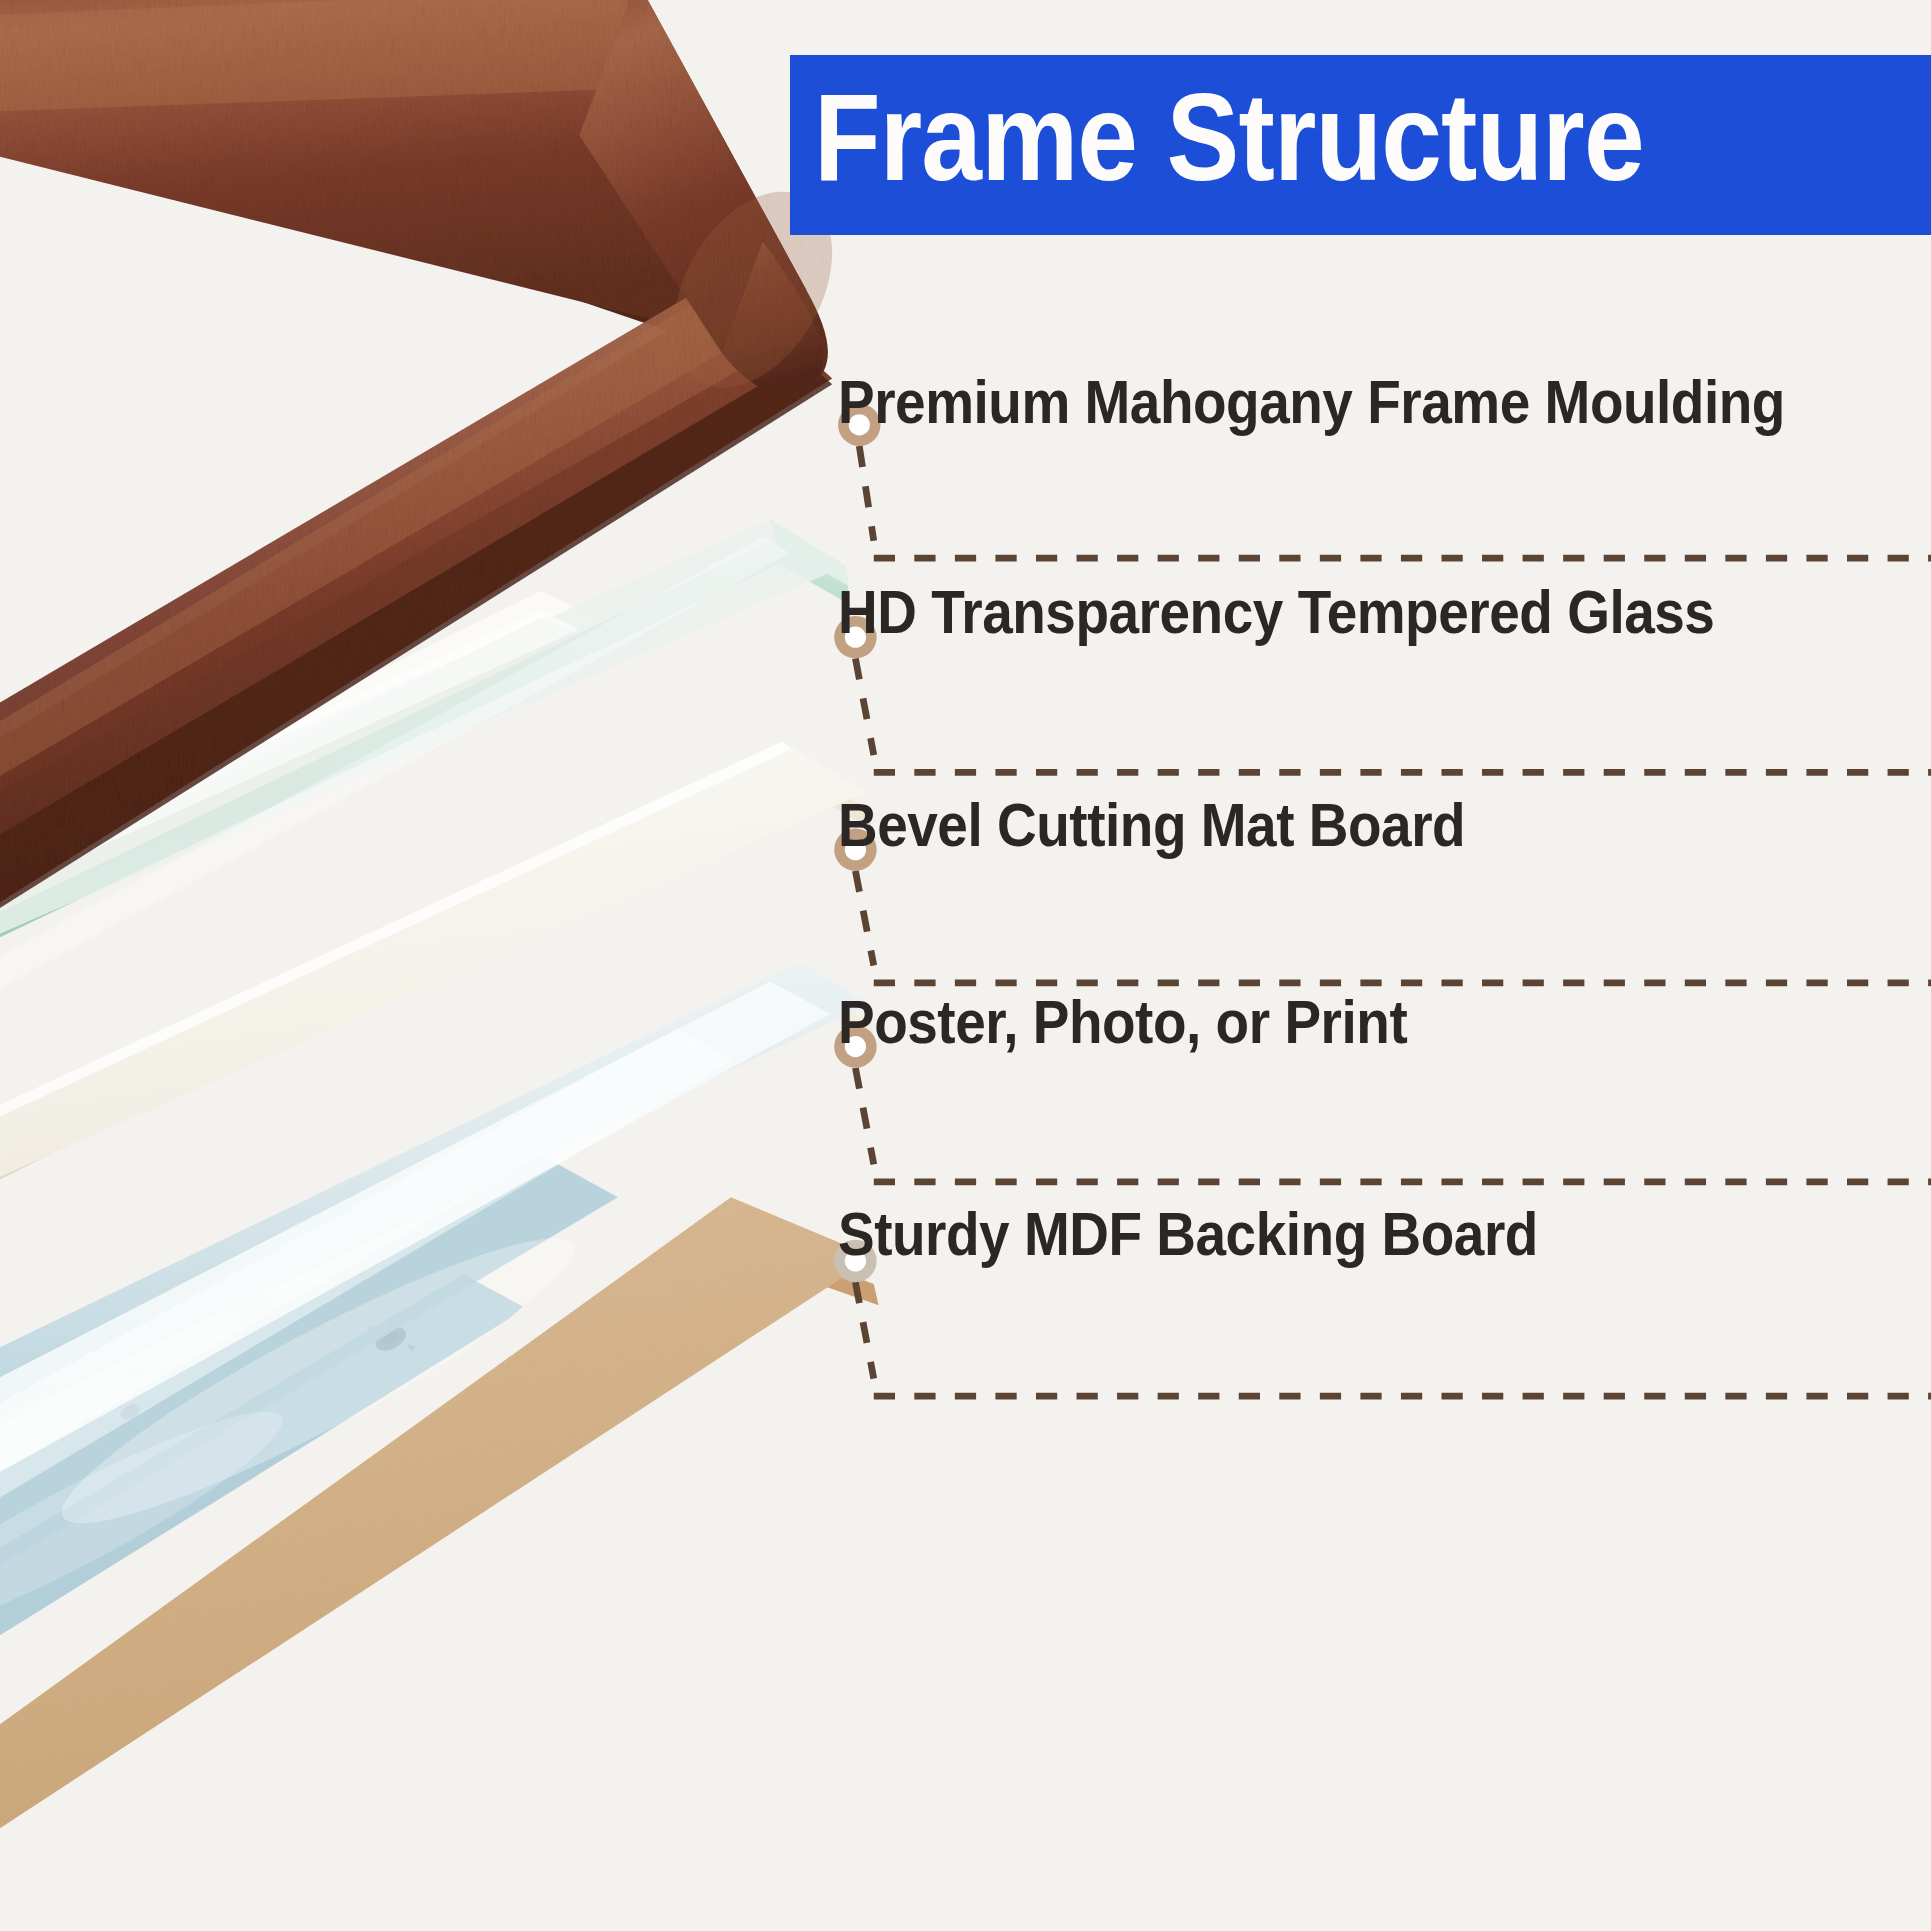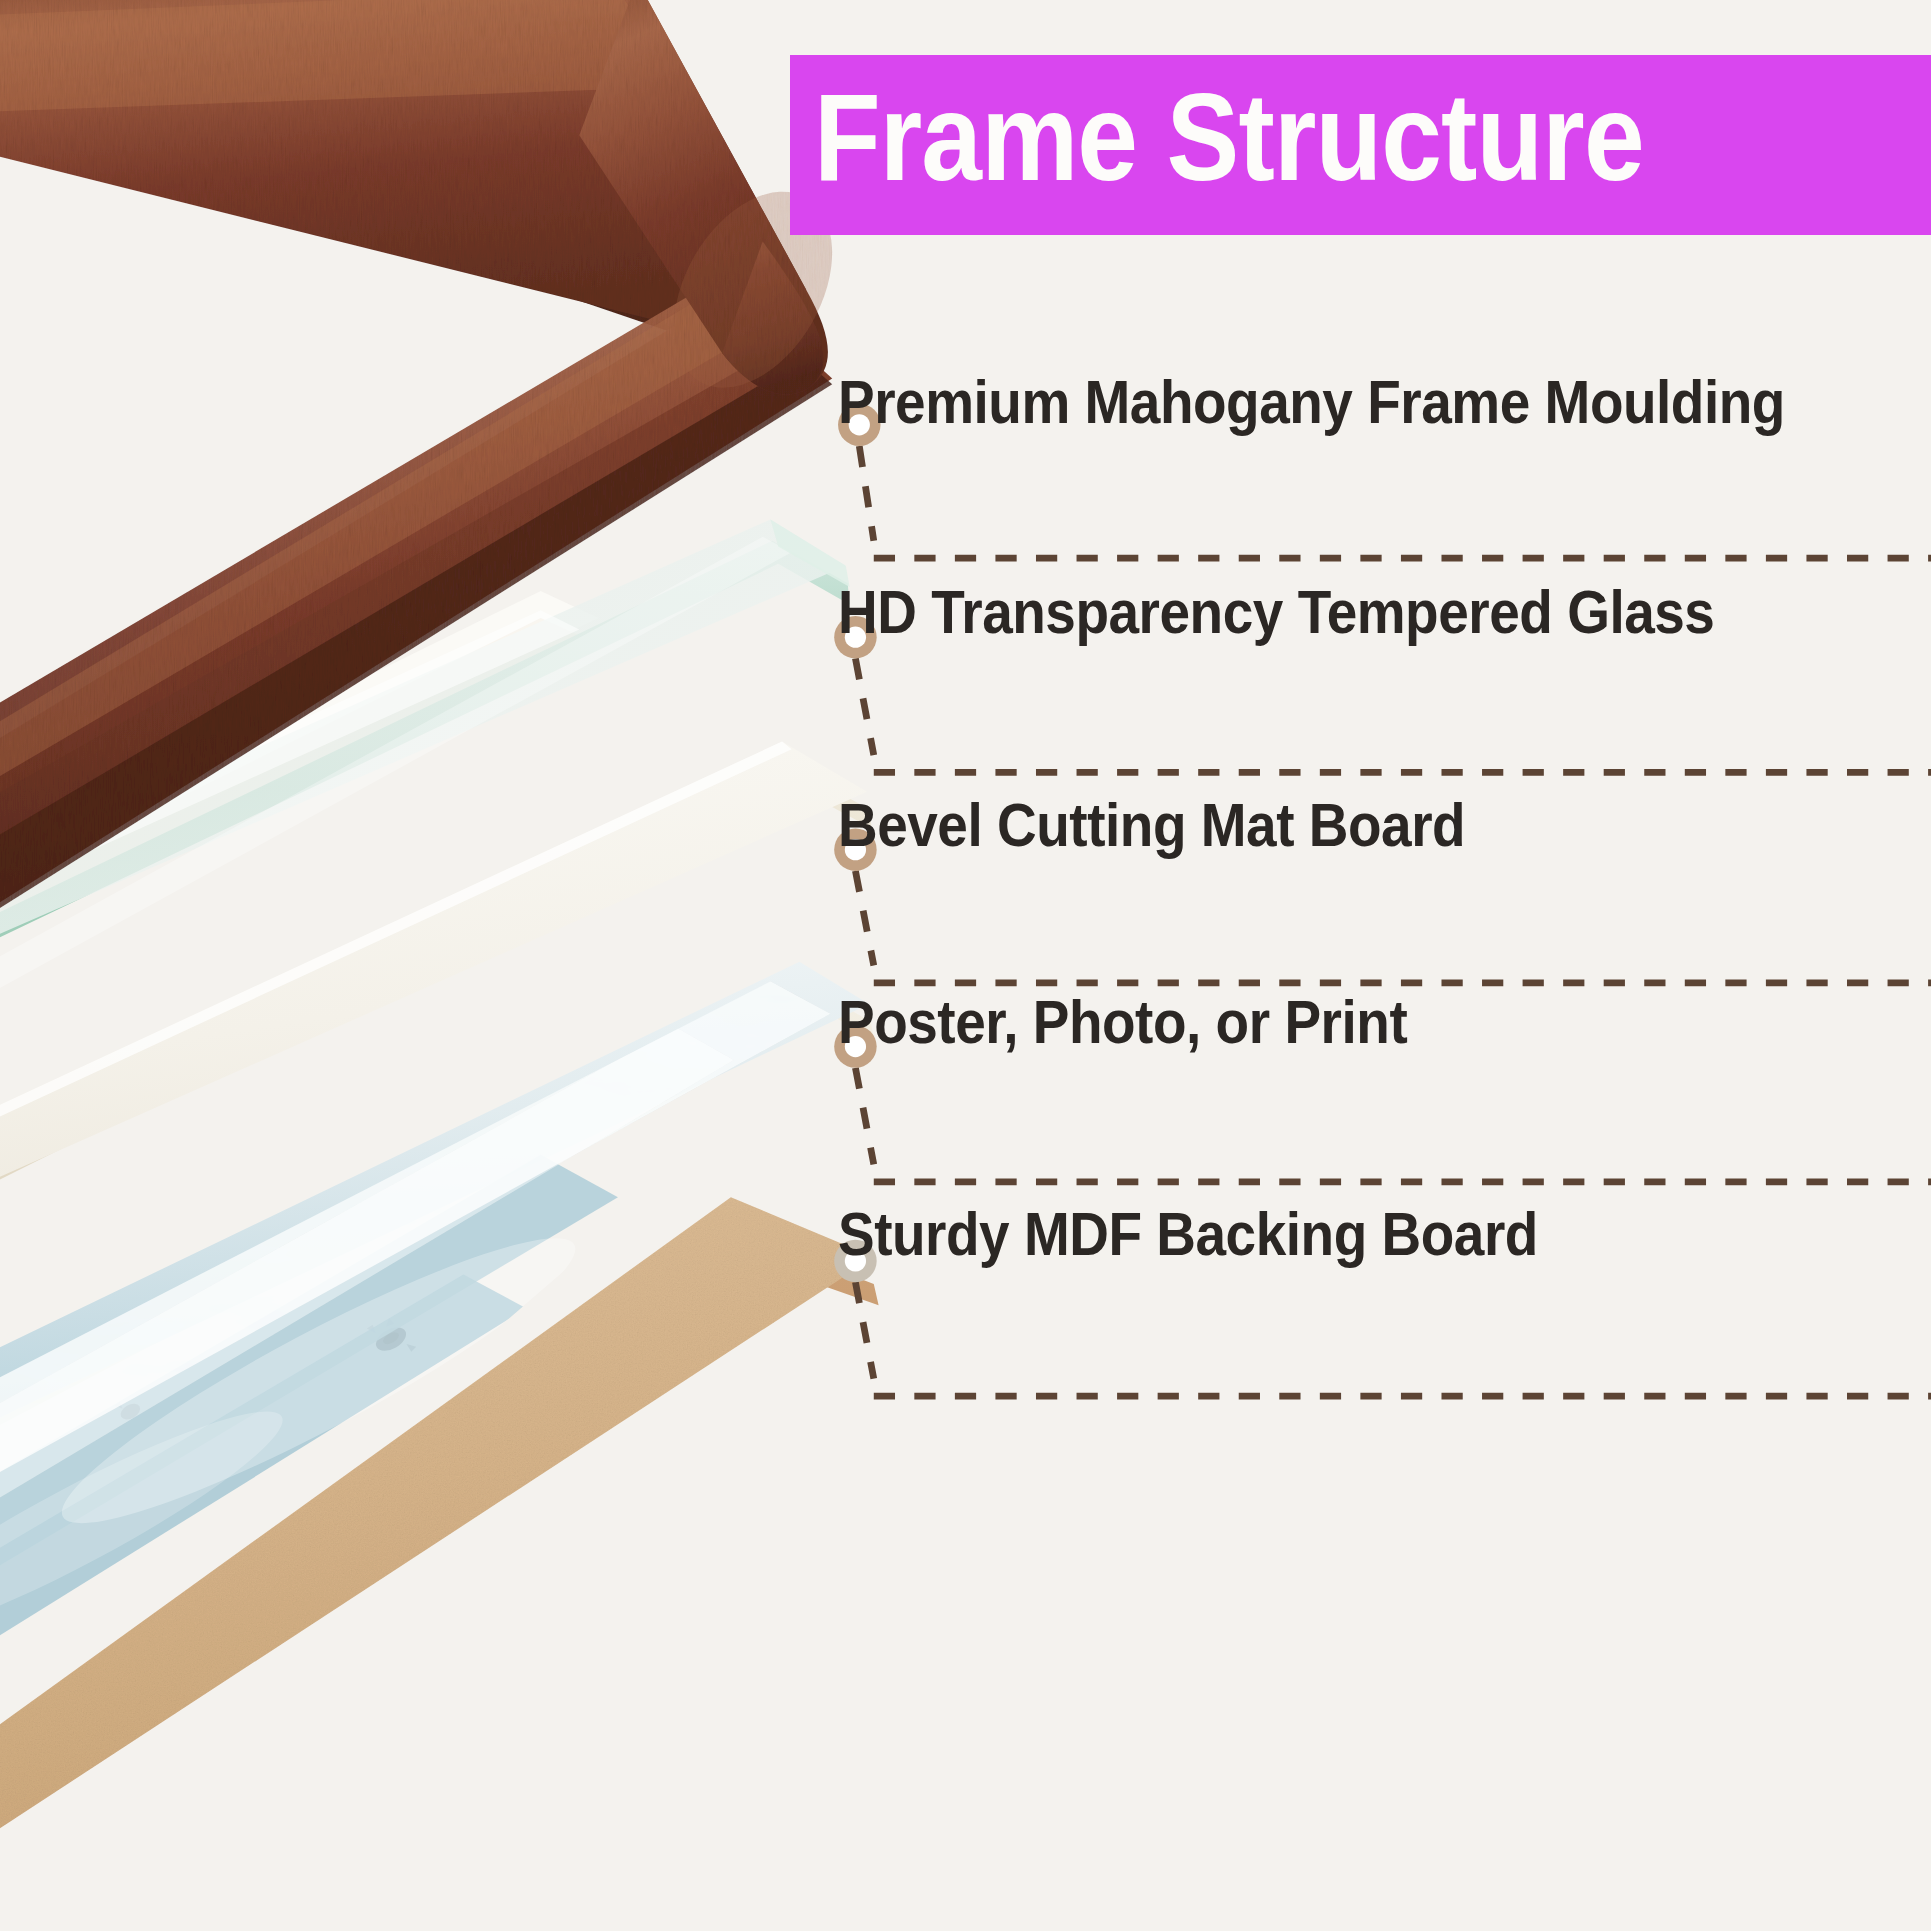--- a/index.html
+++ b/index.html
@@ -11,21 +11,21 @@
     overflow:hidden;
     position:relative;
   }
   #stage{position:absolute;left:0;top:0;width:1931px;height:1931px;overflow:hidden;}
 
   
   .banner{
     position:absolute;
     left:790px;top:55px;
     width:1141px;height:180px;
-    background:#d946ef;
+    background:#1d4ed8;
     z-index:40;
     overflow:hidden;
   }
   .banner-title{
     position:absolute;
     left:24px;top:-7.7px;
     width:1352px;
     color:#fdfcfa;
     font-size:124px;
     font-weight:bold;

